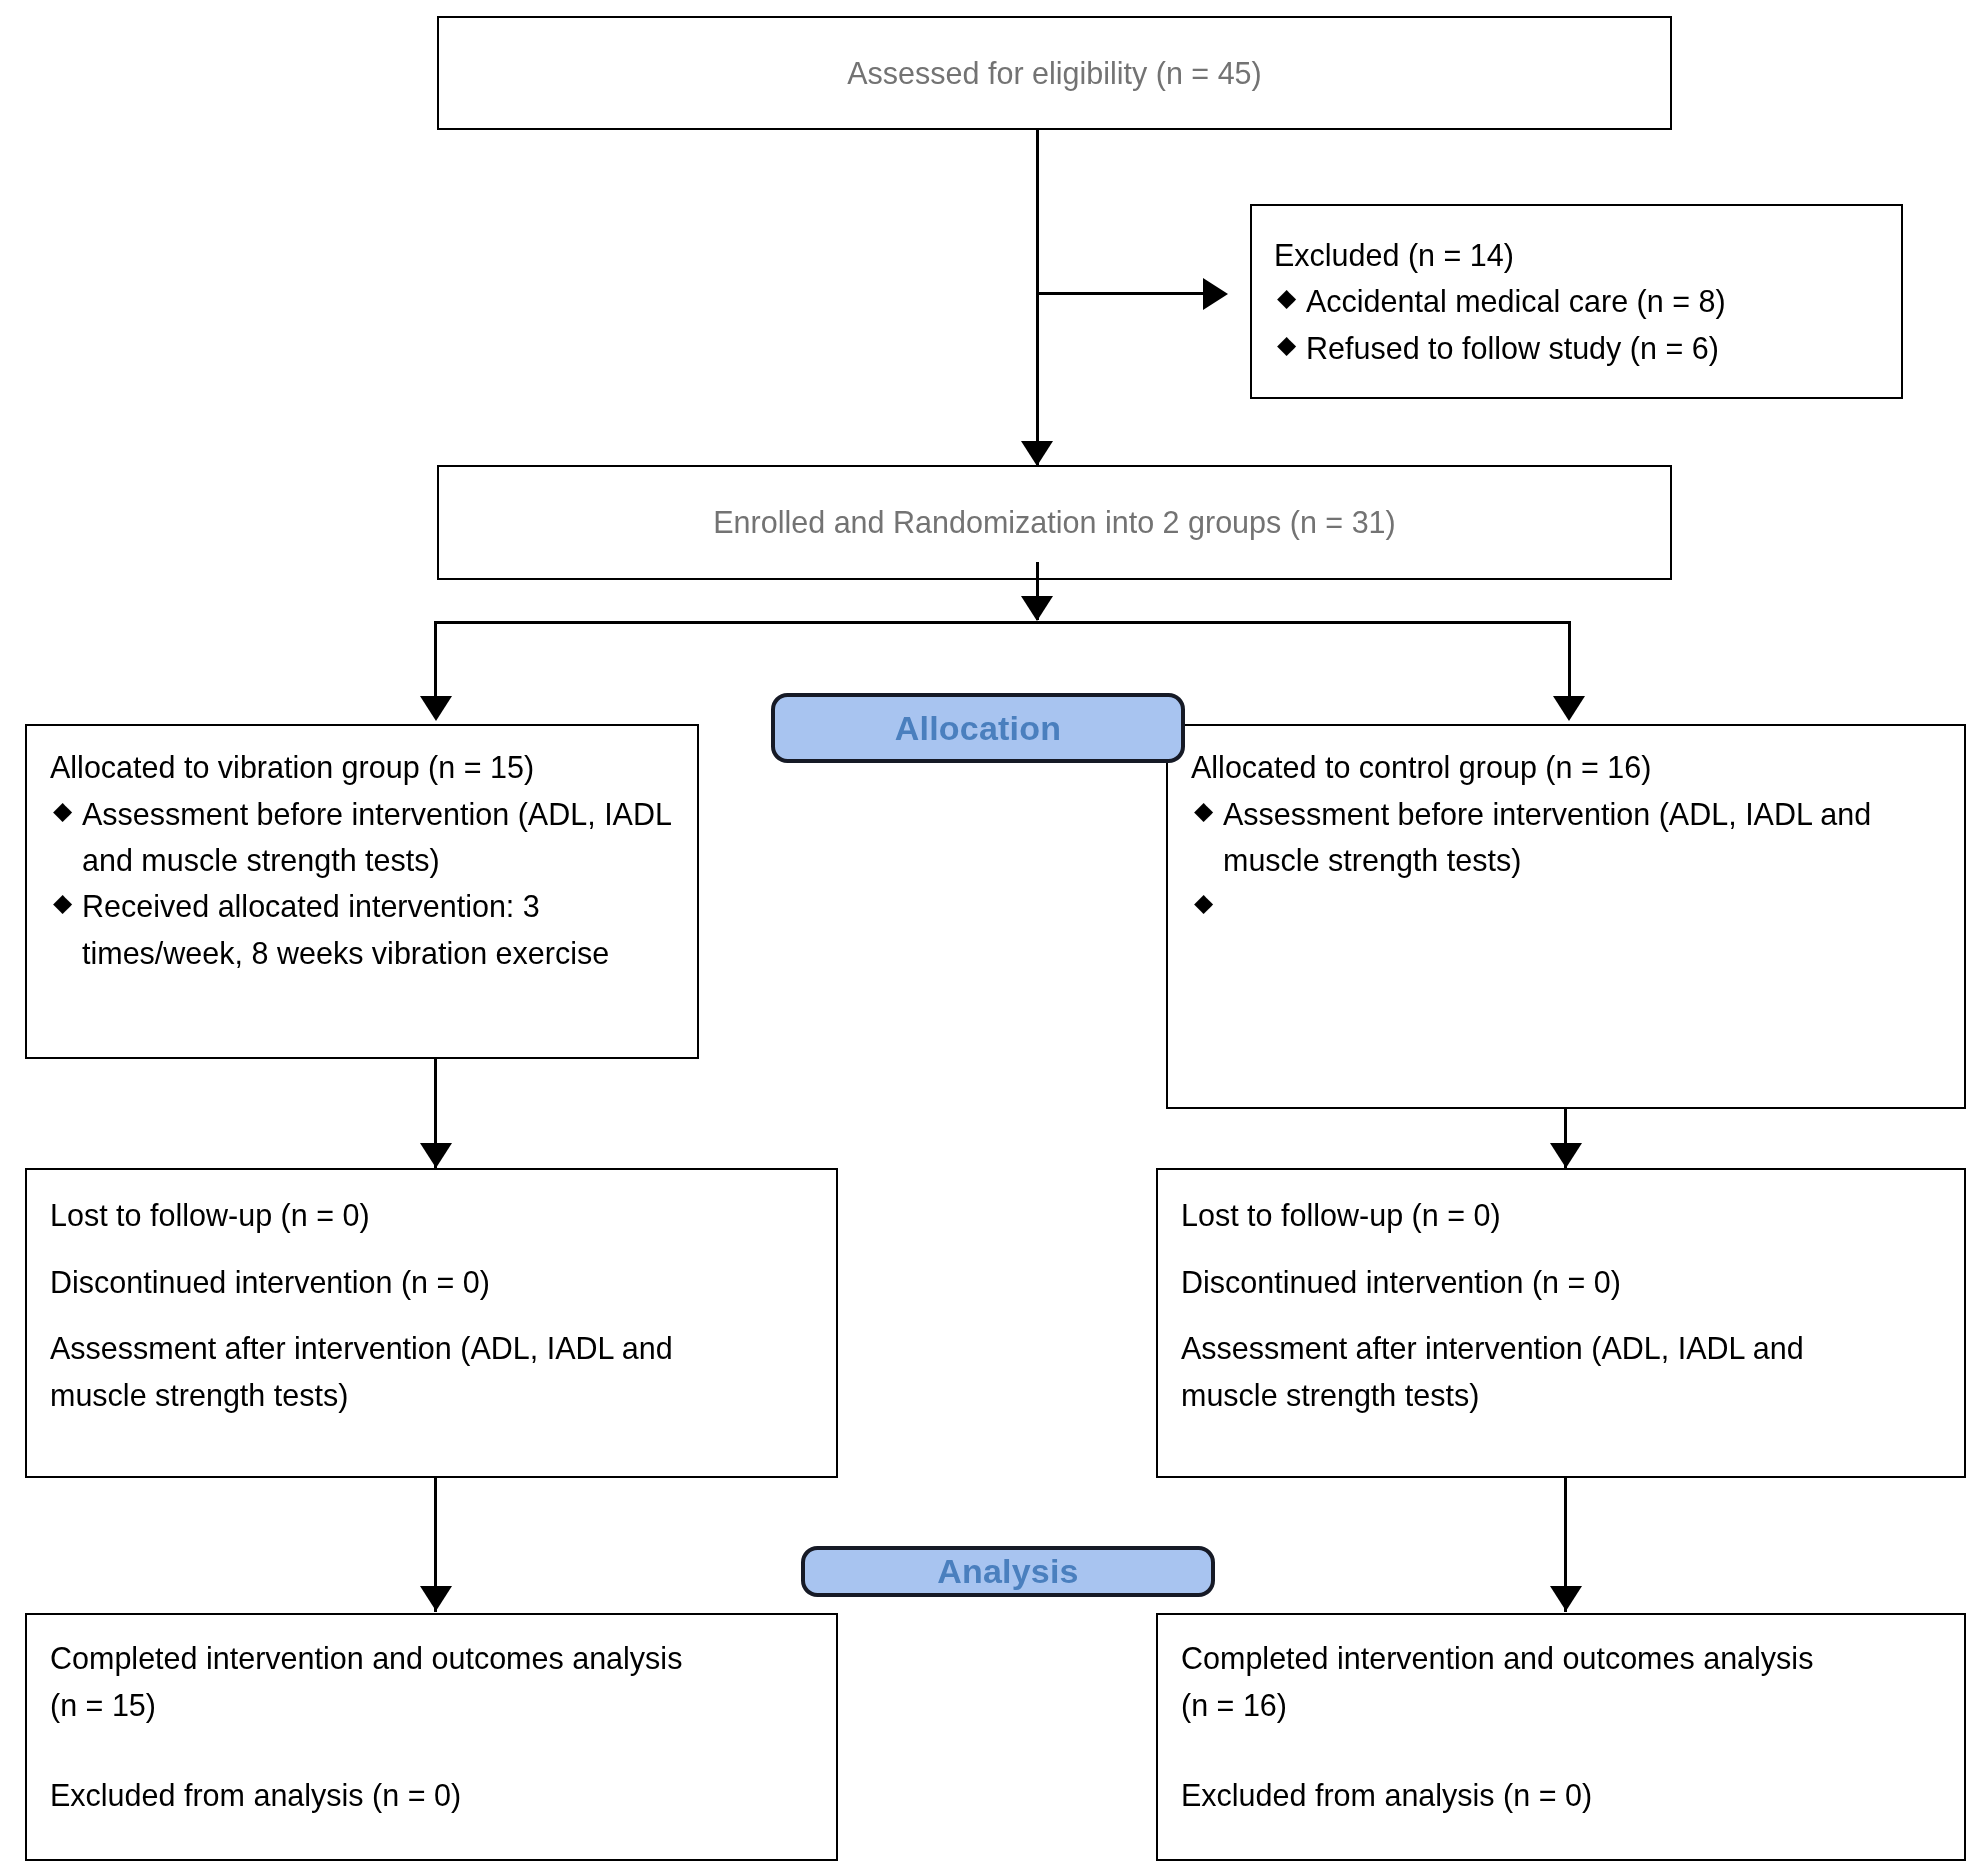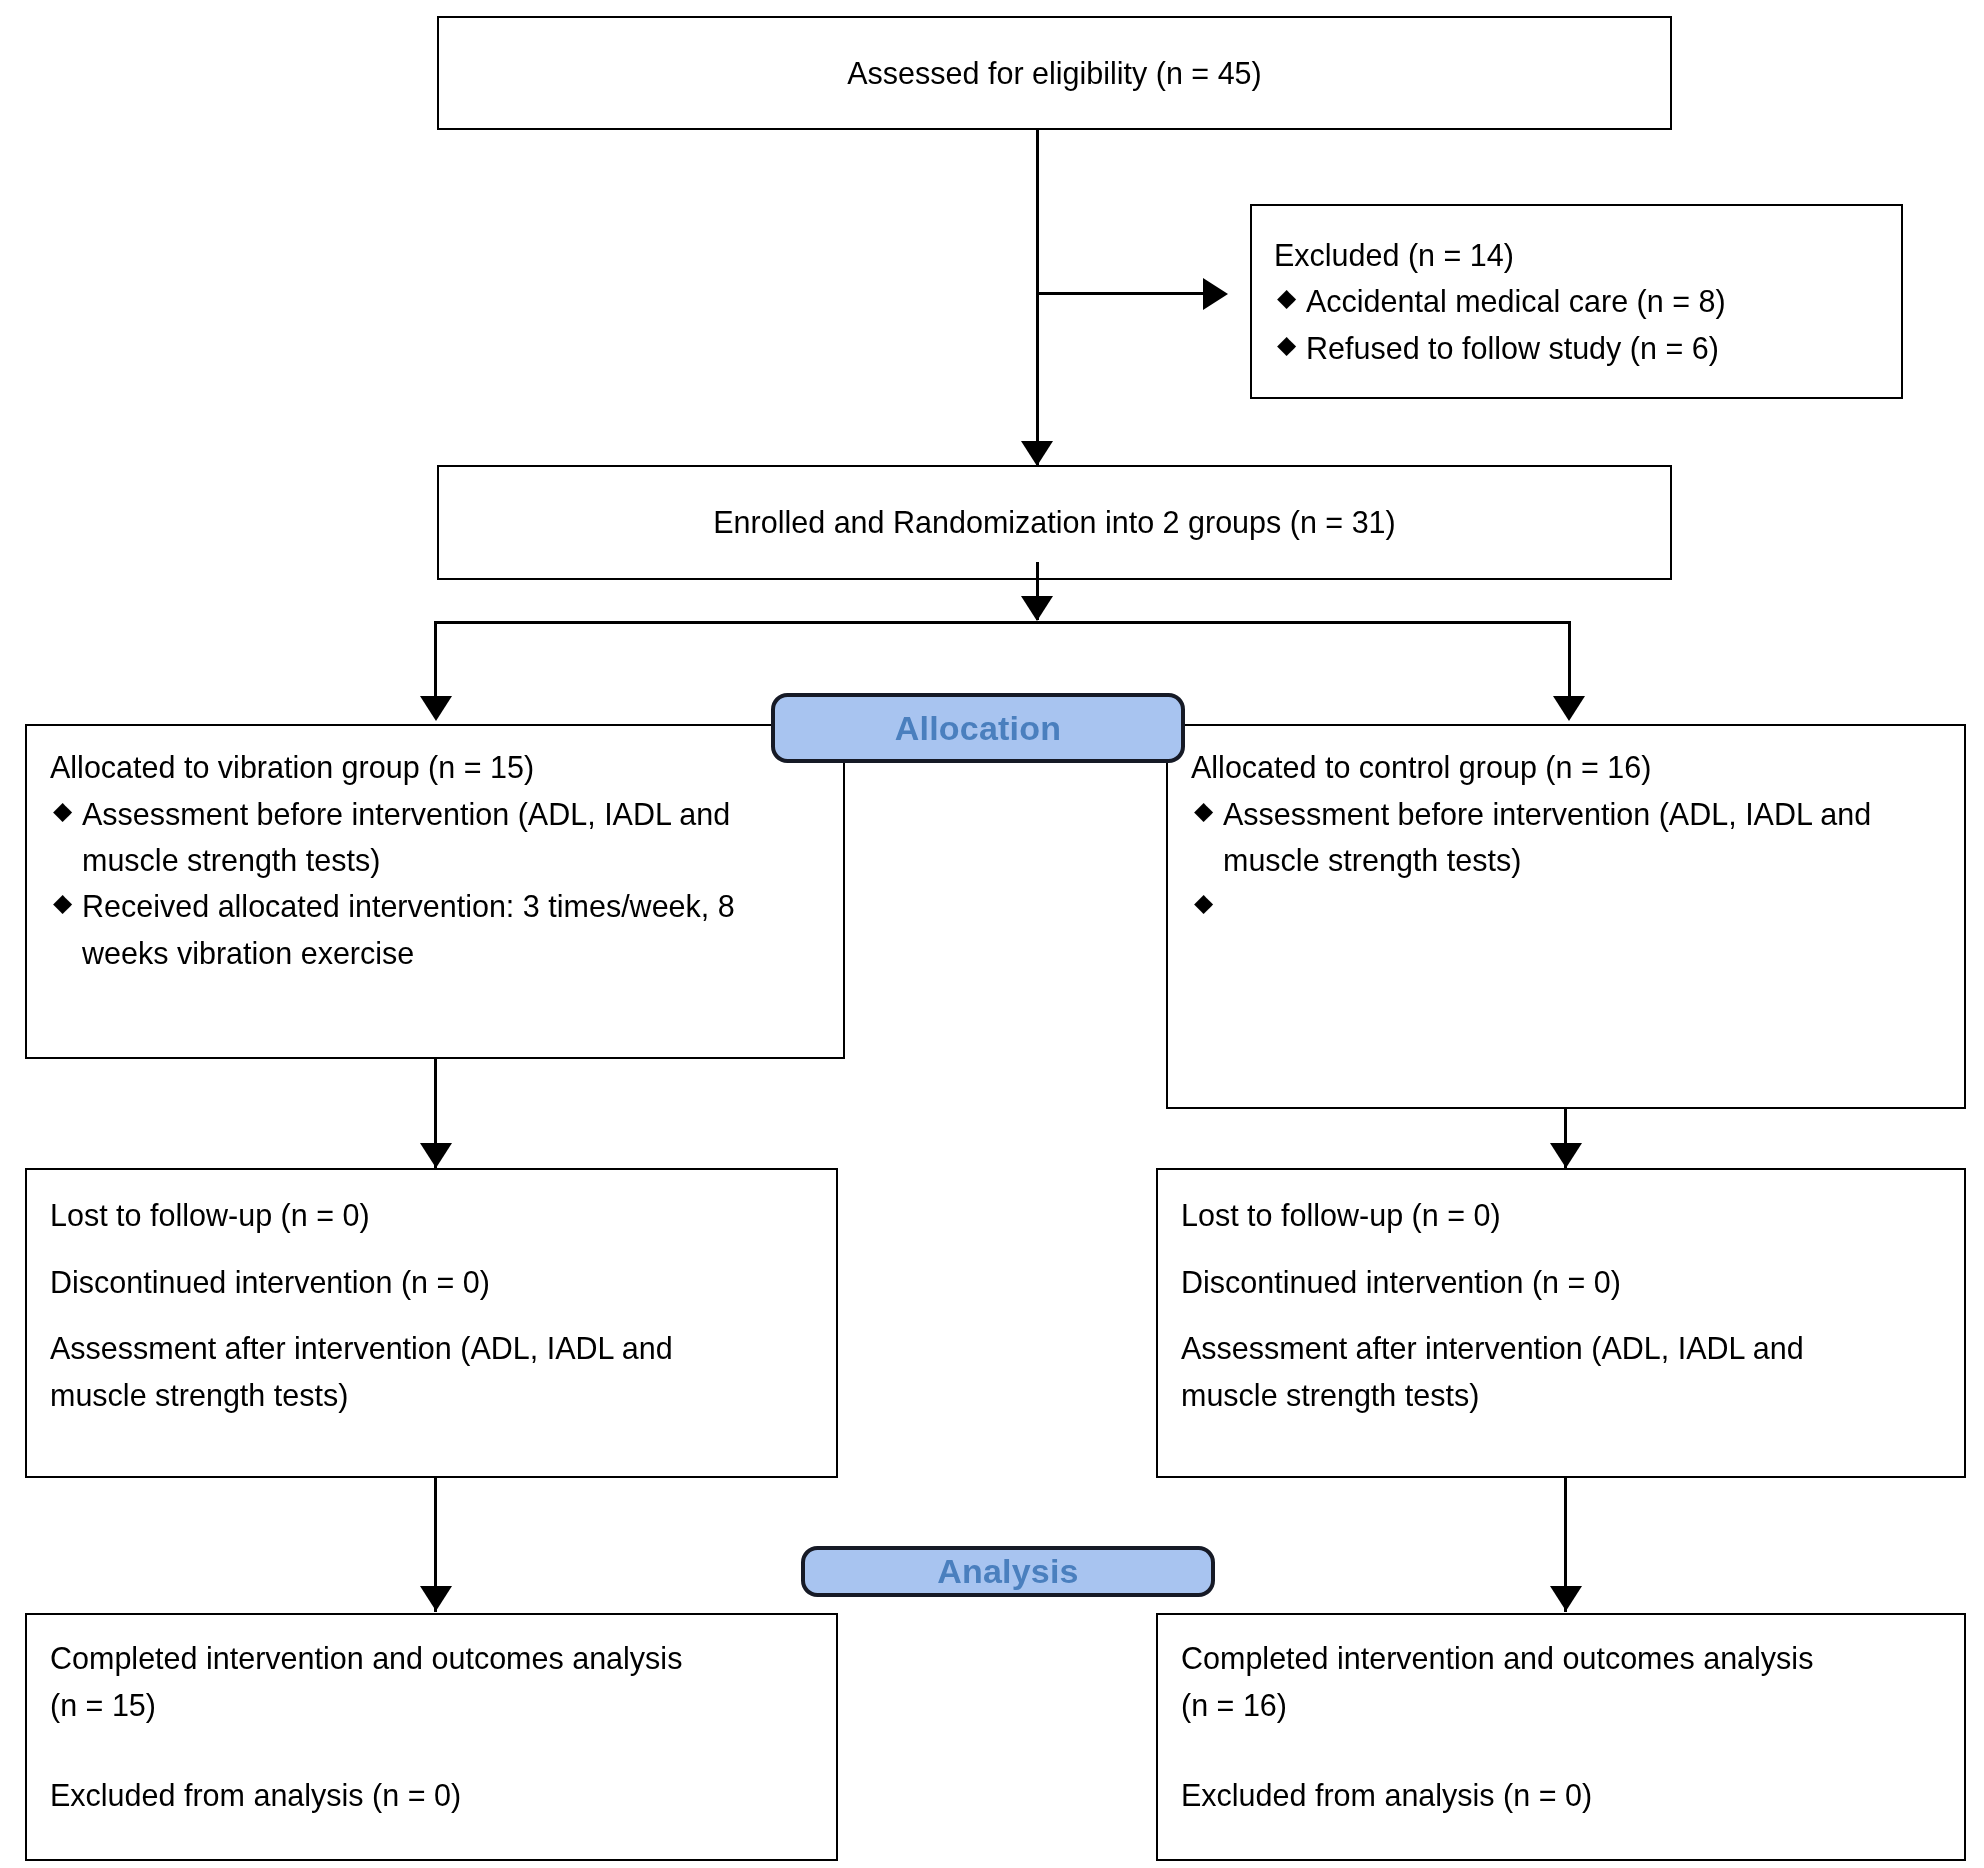--- a/index.html
+++ b/index.html
@@ -31,21 +31,21 @@
     flex-direction: column;
     justify-content: center;
   }
   .box-center .box-inner {
     align-items: center;
   }
 
   .txt {
     font-size: 30.5px;
     line-height: 1.08;
-    color: #000000;
+    color: #737373;
     white-space: pre;
   }
   .txt-block {
     font-size: 30.5px;
     line-height: 1.52;
     color: #000000;
   }
 
   
   ul.bullets {
@@ -161,21 +161,21 @@
   <div class="hline" style="left:434px; top:621px; width:1137px;"></div>
   <div class="vline" style="left:434px; top:621px; height:77px;"></div>
   <div class="vline" style="left:1568px; top:621px; height:77px;"></div>
   <div class="arrow-down" style="left:420px; top:696px;"></div>
   <div class="arrow-down" style="left:1553px; top:696px;"></div>
 
   <div class="banner" style="left:771px; top:693px; width:414px; height:70px;">
     <span>Allocation</span>
   </div>
 
-  <div class="box" style="left:25px; top:724px; width:820px; height:335px;">
+  <div class="box" style="left:25px; top:724px; width:674px; height:335px;">
     <div class="box-inner" style="padding:18.4px 23px; justify-content:flex-start;">
       <div class="txt-block">Allocated to vibration group (n = 15)</div>
       <ul class="bullets">
         <li>
           <span class="dia">◆</span><span>Assessment before intervention (ADL, IADL
     and muscle strength tests)</span>
         </li>
         <li>
           <span class="dia">◆</span><span>Received allocated intervention: 3
     times/week, 8 weeks vibration exercise</span>

